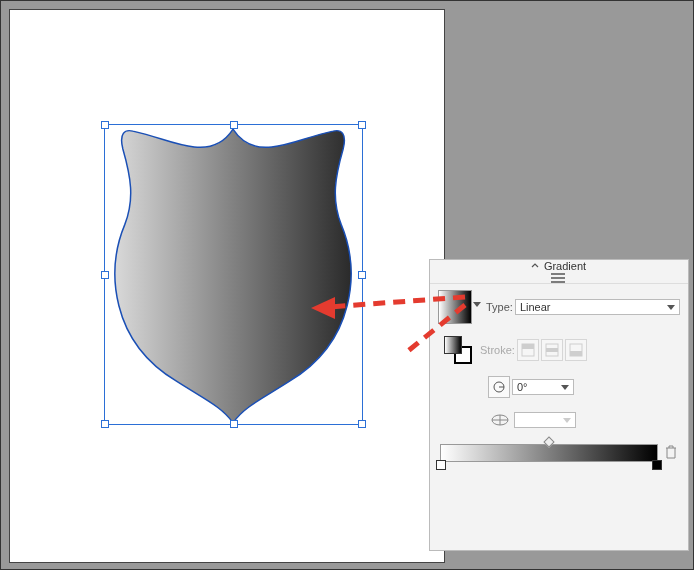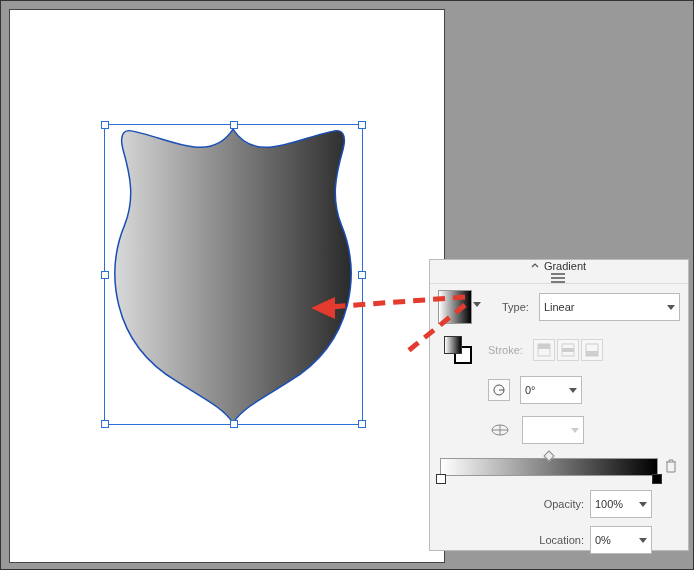--- a/index.html
+++ b/index.html
@@ -43,21 +43,21 @@
   .chev svg { width: 100%; height: 100%; }
   .menu-icon { width: 14px; height: 10px; display: inline-block; }
   .menu-icon svg { width: 100%; height: 100%; }
   .floating-tabs {
     position: absolute; right: 4px; top: 251px; height: 10px;
     display: flex; gap: 3px; align-items: center;
   }
   .ft { width: 7px; height: 7px; }
   .ft svg { width: 100%; height: 100%; }
 
-  .row { display: flex; align-items: center; padding: 6px 8px; gap: 10px; }
+  .row { display: flex; align-items: center; padding: 6px 8px; gap: 2px; }
   .row.indent { padding-left: 42px; }
   .lbl { color: #555; }
   .lbl.dim { color: #aaa; }
 
   .swatch-lg {
     width: 34px; height: 34px; border: 1px solid #999; position: relative;
     background: linear-gradient(90deg,#fff,#000);
   }
   .swatch-lg .drop {
     position: absolute; right: -10px; top: 50%; margin-top: -5px;
@@ -80,21 +80,21 @@
     display: inline-flex; align-items: center; justify-content: center;
     cursor: pointer;
   }
   .btn-sq.dim { opacity: .5; }
   .btn-sq svg { width: 14px; height: 14px; }
 
   .ratio-icon { width: 24px; height: 20px; display: inline-flex; align-items: center; justify-content: center; }
   .ratio-icon svg { width: 20px; height: 14px; }
 
   .select, .num {
-    height: 28px; border: 1px solid #bbb; background: #fff; font-size: 11px;
+    height: 16px; border: 1px solid #bbb; background: #fff; font-size: 11px;
     padding: 0 4px; display: inline-flex; align-items: center;
   }
   .select { justify-content: space-between; gap: 6px; cursor: pointer; }
   .select .arr { width: 0; height: 0; border-left: 4px solid transparent;
     border-right: 4px solid transparent; border-top: 5px solid #555; }
   .select.dim { color: #bbb; }
   .select.dim .arr { border-top-color: #ccc; }
 
   .grad-bar-wrap { padding: 8px 10px 4px 10px; }
   .grad-bar {
@@ -265,35 +265,19 @@
         </div>
       </div>
       <span class="trash">
         <svg viewBox="0 0 14 16">
             <path d="M2 4 H12 M5 4 V2 H9 V4 M3 4 V14 H11 V4" fill="none" stroke="#888" stroke-width="1"></path>
           </svg>
       </span>
     </div>
   </div>
 
-  <div class="form-area">
-    <div class="form-row">
-      <span class="lbl">Opacity:</span>
-      <div class="select" style="width:62px">
-        <span>100%</span>
-        <span class="arr"></span>
-      </div>
-    </div>
-    <div class="form-row">
-      <span class="lbl">Location:</span>
-      <div class="select" style="width:62px">
-        <span>0%</span>
-        <span class="arr"></span>
-      </div>
-    </div>
-  </div>
 </div>
 
 <svg class="arrow-overlay" viewBox="0 0 180 100">
   <path d="M 154 10 L 18 20" stroke="#e43b2f" stroke-width="5" stroke-dasharray="12 8" fill="none"></path>
   <polygon points="0,21 24,10 24,32" fill="#e43b2f"></polygon>
   <path d="M 154 18 L 92 68" stroke="#e43b2f" stroke-width="5" stroke-dasharray="12 8" fill="none"></path>
 </svg>
 
 </body></html>

